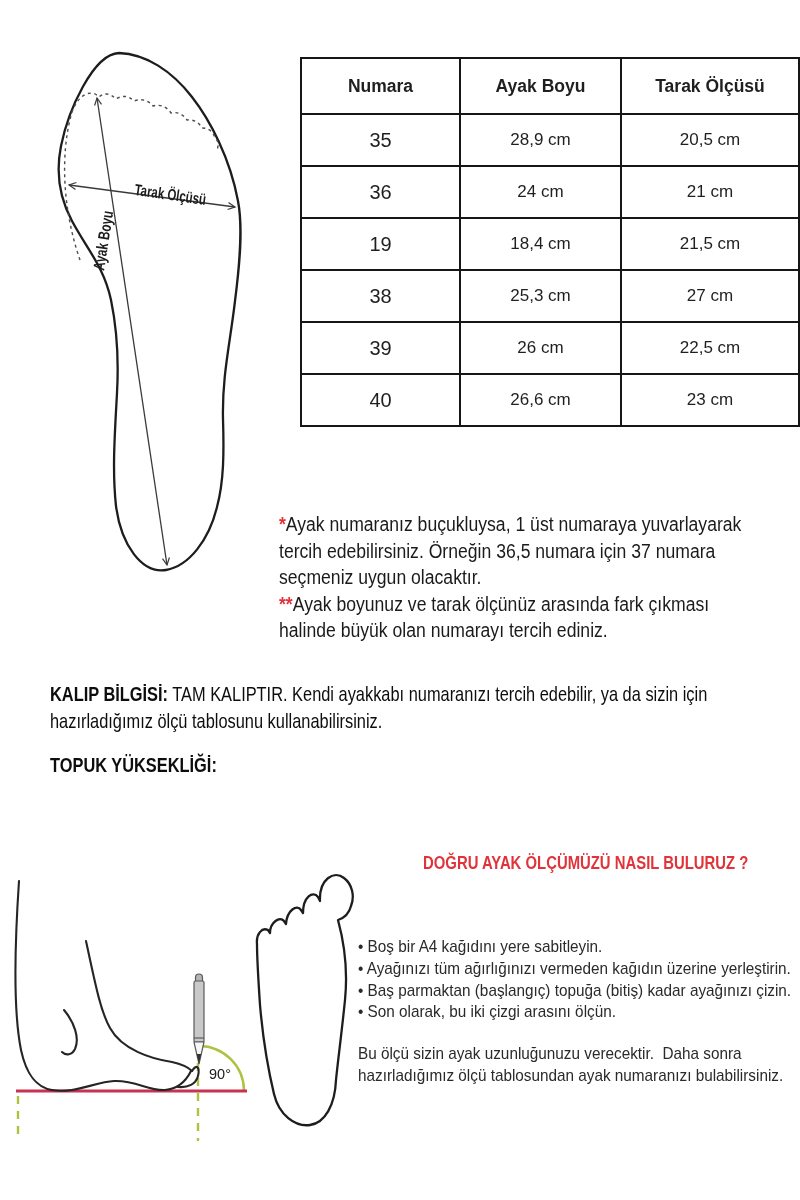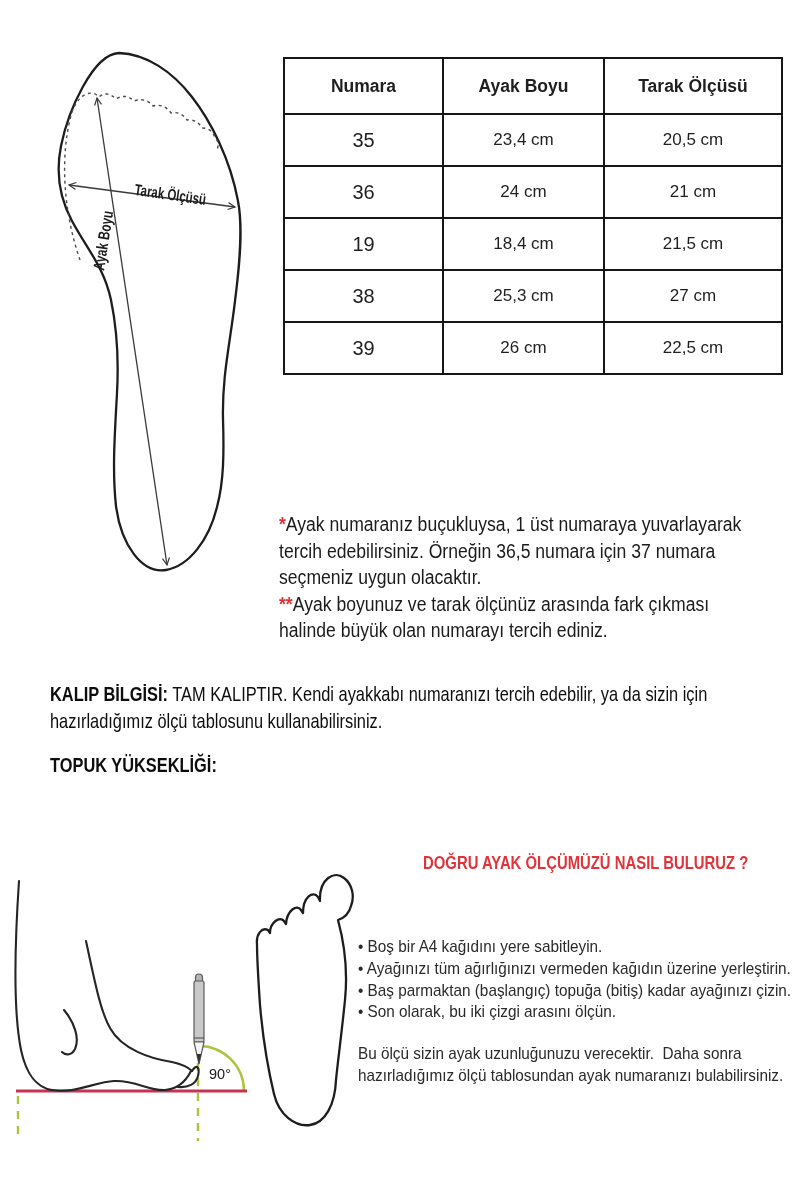--- a/index.html
+++ b/index.html
@@ -7,21 +7,21 @@
     --ground-red:#c73351;
     --guide-green:#aec23f;
     --ink:#1f1f1f;
   }
   *{margin:0;padding:0;box-sizing:border-box;}
   body{background:#fff;font-family:"Liberation Sans",sans-serif;}
   .page{position:relative;width:800px;height:1200px;background:#ffffff;overflow:hidden;}
   .layer{position:absolute;left:0;top:0;width:800px;height:1200px;}
 
   
-  .size-table{position:absolute;left:283px;top:57px;width:498px;border-collapse:collapse;table-layout:fixed;padding-left:36px;}
+  .size-table{position:absolute;left:300px;top:57px;width:498px;border-collapse:collapse;table-layout:fixed;padding-left:36px;}
   .size-table th,.size-table td{border:2px solid #161616;text-align:center;vertical-align:middle;color:var(--ink);}
   .size-table th{height:56px;font-size:17.5px;font-weight:bold;}
   .size-table td{height:52px;font-size:17px;}
   .size-table td.num{font-size:20px;font-weight:normal;}
   .col1{width:159px;}.col2{width:161px;}.col3{width:178px;}
 
   
   .footnotes{position:absolute;left:279px;top:511px;font-size:20px;line-height:26.5px;color:#1b1b1b;
     transform:scaleX(0.88);transform-origin:0 0;width:600px;}
   .footnote-text{white-space:pre;}
@@ -149,21 +149,21 @@
     <thead>
       <tr>
         <th>Numara</th>
         <th>Ayak Boyu</th>
         <th>Tarak Ölçüsü</th>
       </tr>
     </thead>
     <tbody>
       <tr>
         <td class="num">35</td>
-        <td>23,4 cm</td>
+        <td>28,9 cm</td>
         <td>20,5 cm</td>
       </tr>
       <tr>
         <td class="num">36</td>
         <td>24 cm</td>
         <td>21 cm</td>
       </tr>
       <tr>
         <td class="num">19</td>
         <td>18,4 cm</td>
@@ -171,20 +171,25 @@
       </tr>
       <tr>
         <td class="num">38</td>
         <td>25,3 cm</td>
         <td>27 cm</td>
       </tr>
       <tr>
         <td class="num">39</td>
         <td>26 cm</td>
         <td>22,5 cm</td>
+      </tr>
+      <tr>
+        <td class="num">40</td>
+        <td>26,6 cm</td>
+        <td>23 cm</td>
       </tr>
     </tbody>
   </table>
 
   <div class="footnotes">
     <div><span class="star">*</span><span class="footnote-text">Ayak numaranız buçukluysa, 1 üst numaraya yuvarlayarak
 tercih edebilirsiniz. Örneğin 36,5 numara için 37 numara
 seçmeniz uygun olacaktır.</span></div>
     <div><span class="star">**</span><span class="footnote-text">Ayak boyunuz ve tarak ölçünüz arasında fark çıkması
 halinde büyük olan numarayı tercih ediniz.</span></div>

